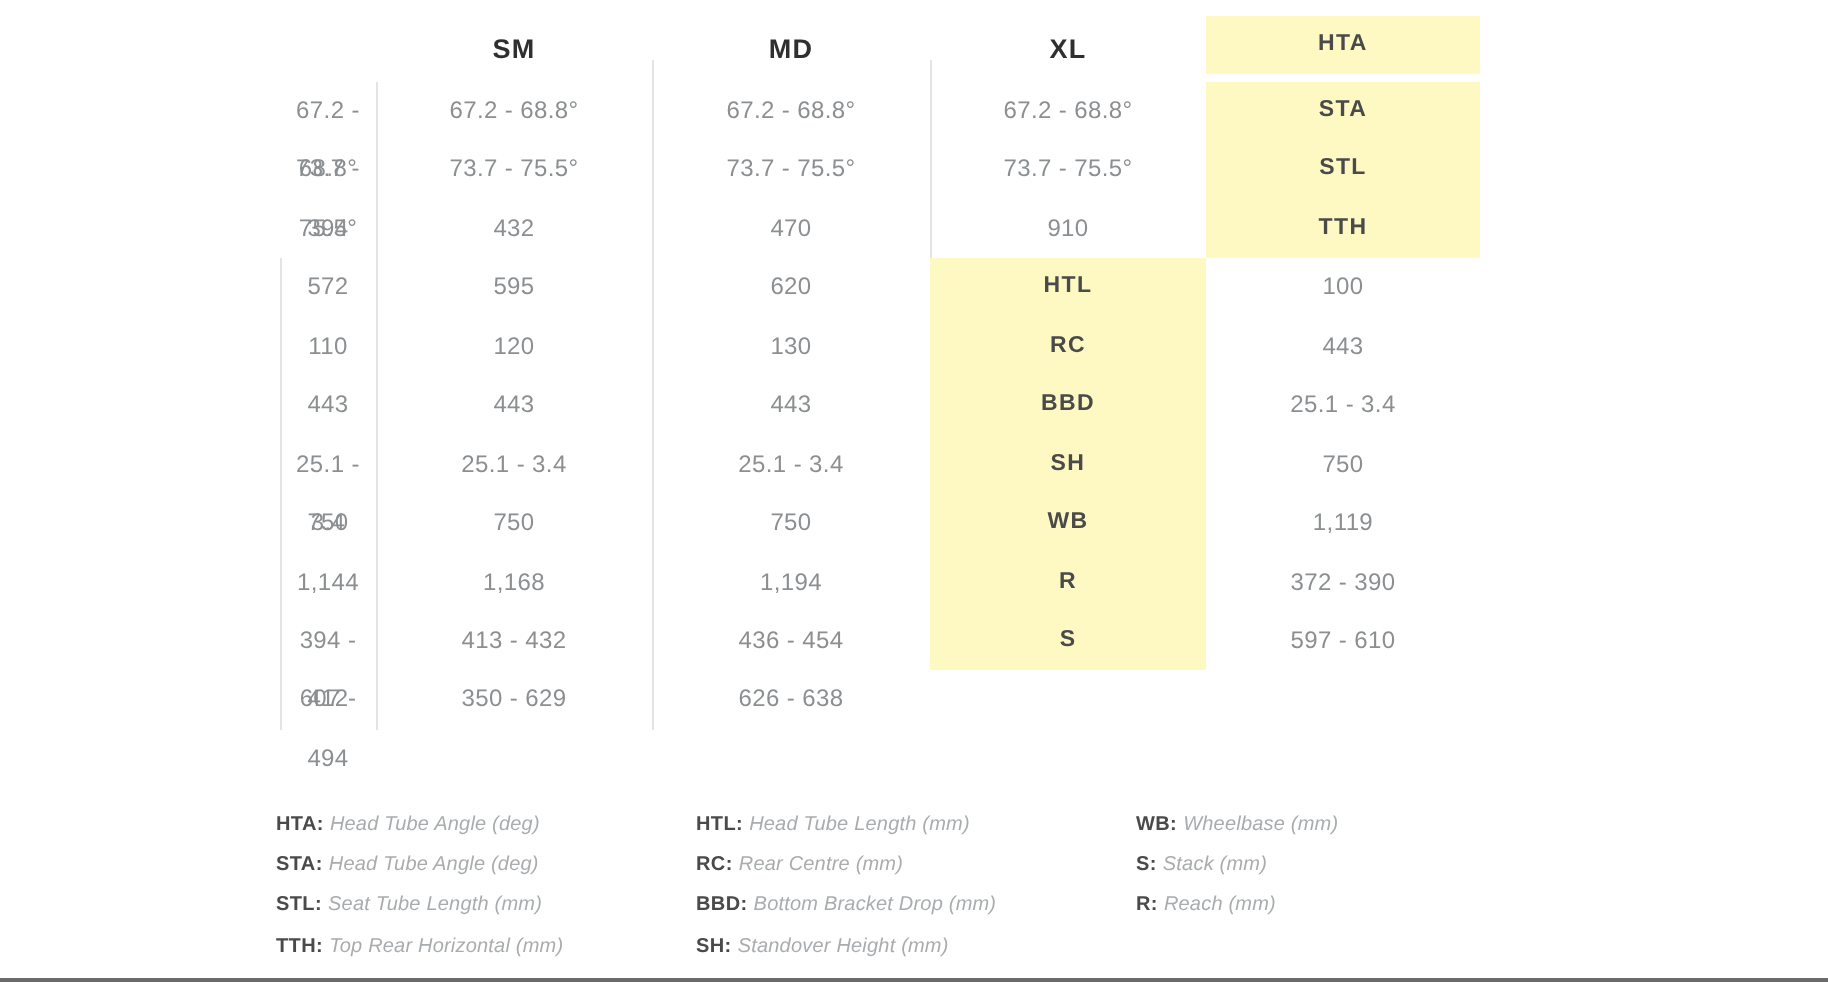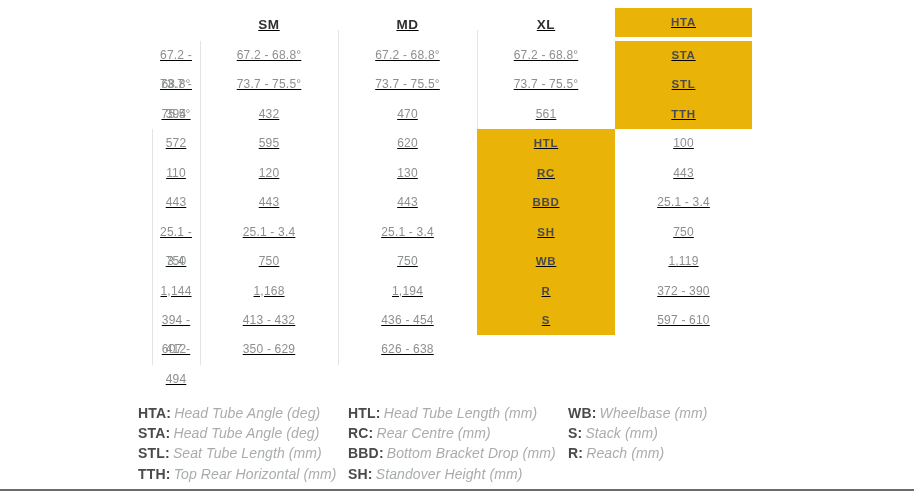--- a/index.html
+++ b/index.html
@@ -19,24 +19,23 @@
   #geometry-page {
     position: relative;
     width: 914px;
     height: 491px;
     box-sizing: border-box;
   }
 
   
   .geo-table {
     position: absolute;
-    left: 152px;
+    left: 140px;
     top: 8px;
     width: 620px;
-    text-decoration: underline;
   }
 
   .geo-grid {
     display: grid;
     grid-template-columns: 48px 138px 139px 138px 137px;
     align-items: stretch;
   }
 
   
   .hdr-cell {
@@ -54,21 +53,21 @@
 
   
   .lbl-cell {
     height: 29.45px;
     line-height: 29.45px;
     text-align: center;
     font-size: 11.5px;
     font-weight: bold;
     color: #4a4a4a;
     letter-spacing: 0.7px;
-    background: #eab308;
+    background: #fef9c3;
   }
   .val-cell {
     height: 29.45px;
     line-height: 29.45px;
     text-align: center;
     font-size: 12px;
     color: #8c8f91;
     letter-spacing: 0.2px;
     position: relative;
   }
@@ -102,21 +101,21 @@
     display: grid;
     grid-template-columns: 210px 220px 200px;
   }
   .legend-col {
     display: block;
   }
   .legend-row {
     height: 20.2px;
     line-height: 20.2px;
     white-space: nowrap;
-    font-size: 14px;
+    font-size: 10px;
   }
   .legend-abbr {
     font-weight: bold;
     color: #4a4a4a;
     letter-spacing: 0.2px;
   }
   .legend-desc {
     font-style: italic;
     color: #a9acae;
     letter-spacing: 0.1px;
@@ -151,21 +150,21 @@
         <div class="val-cell divider">67.2 - 68.8°</div>
         <div class="lbl-cell">STA</div>
         <div class="val-cell">73.7 - 75.5°</div>
         <div class="val-cell divider">73.7 - 75.5°</div>
         <div class="val-cell divider">73.7 - 75.5°</div>
         <div class="val-cell divider">73.7 - 75.5°</div>
         <div class="lbl-cell">STL</div>
         <div class="val-cell">394</div>
         <div class="val-cell divider">432</div>
         <div class="val-cell divider">470</div>
-        <div class="val-cell divider">561</div>
+        <div class="val-cell divider">910</div>
         <div class="lbl-cell">TTH</div>
         <div class="val-cell divider">572</div>
         <div class="val-cell divider">595</div>
         <div class="val-cell divider">620</div>
         <div class="lbl-cell">HTL</div>
         <div class="val-cell">100</div>
         <div class="val-cell divider">110</div>
         <div class="val-cell divider">120</div>
         <div class="val-cell divider">130</div>
         <div class="lbl-cell">RC</div>

